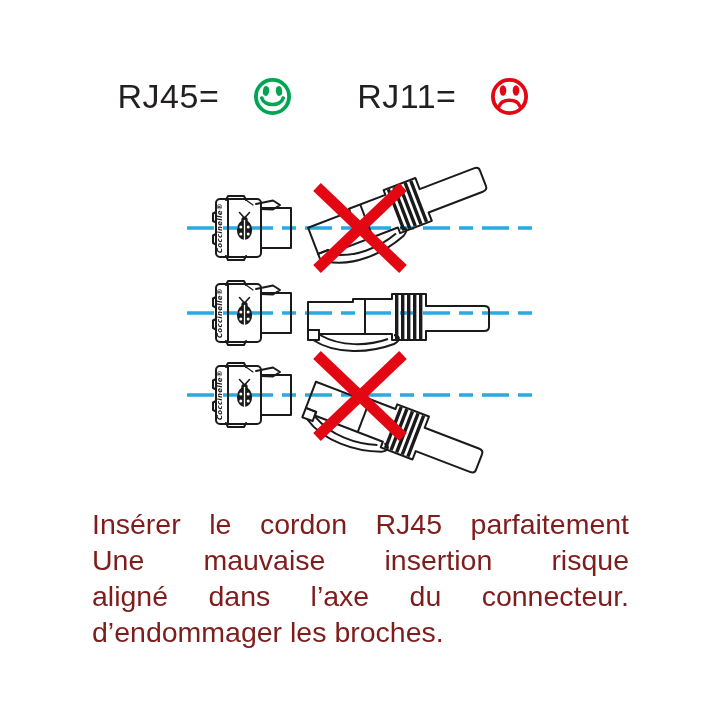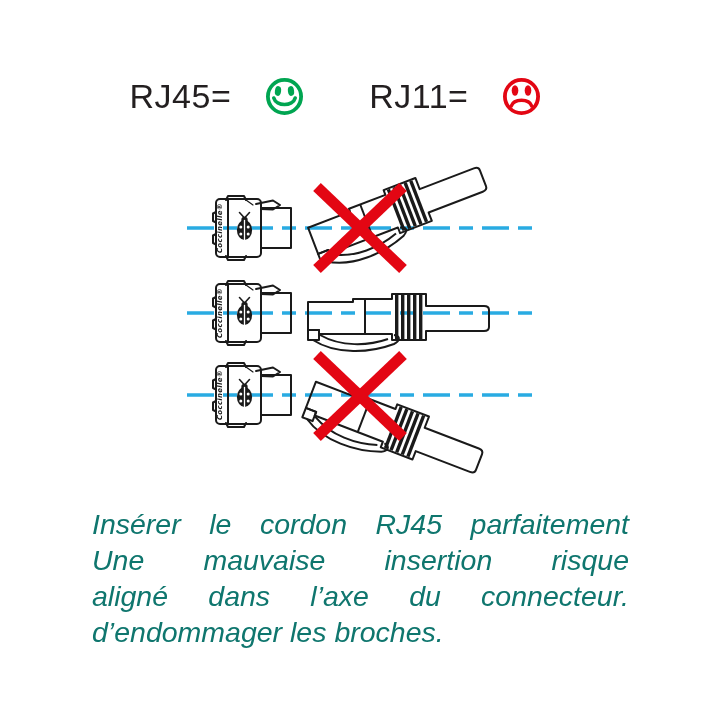--- a/index.html
+++ b/index.html
@@ -1,38 +1,38 @@
 <!DOCTYPE html>
 <html><head>
 <meta charset="utf-8">
 <style>
   html,body{margin:0;padding:0;}
   body{
     width:720px;height:720px;background:#ffffff;position:relative;overflow:hidden;
     font-family:"Liberation Sans","DejaVu Sans",sans-serif;color:#231F20;
   }
   .title-row{
-    position:absolute;top:70px;left:12px;width:648px;height:52px;
+    position:absolute;top:70px;left:0;width:648px;height:52px;
     display:flex;justify-content:center;align-items:center;
     font-size:34px;letter-spacing:0.5px;gap:24px;
   }
   .t-label{white-space:pre;}
   .face{display:block;width:41px;height:41px;}
   .face svg{display:block;}
   .face.happy{margin:0 40px 0 9px;}
   .face.sad{margin-left:9px;}
   .diagram{position:absolute;top:140px;left:0;}
   .cline{stroke:#29ABE2;stroke-width:3.6;stroke-dasharray:27 9 14 9;fill:none;}
   .brand{
     fill:#1a1a1a;font-family:"DejaVu Sans",sans-serif;
     font-size:7px;font-style:italic;font-weight:bold;text-anchor:middle;letter-spacing:0.3px;
   }
   .caption{
     position:absolute;left:92px;top:506px;width:537px;
-    font-size:28.5px;line-height:36px;color:#0f766e;font-style:italic;
+    font-size:28.5px;line-height:36px;color:#7f1d1d;
   }
   .caption .jline{text-align:justify;text-align-last:justify;}
   .caption .lastline{text-align:left;}
 </style>
 </head>
 <body>
 
 <div class="title-row">
   <span class="t-label">RJ45=</span>
   <span class="face happy">

